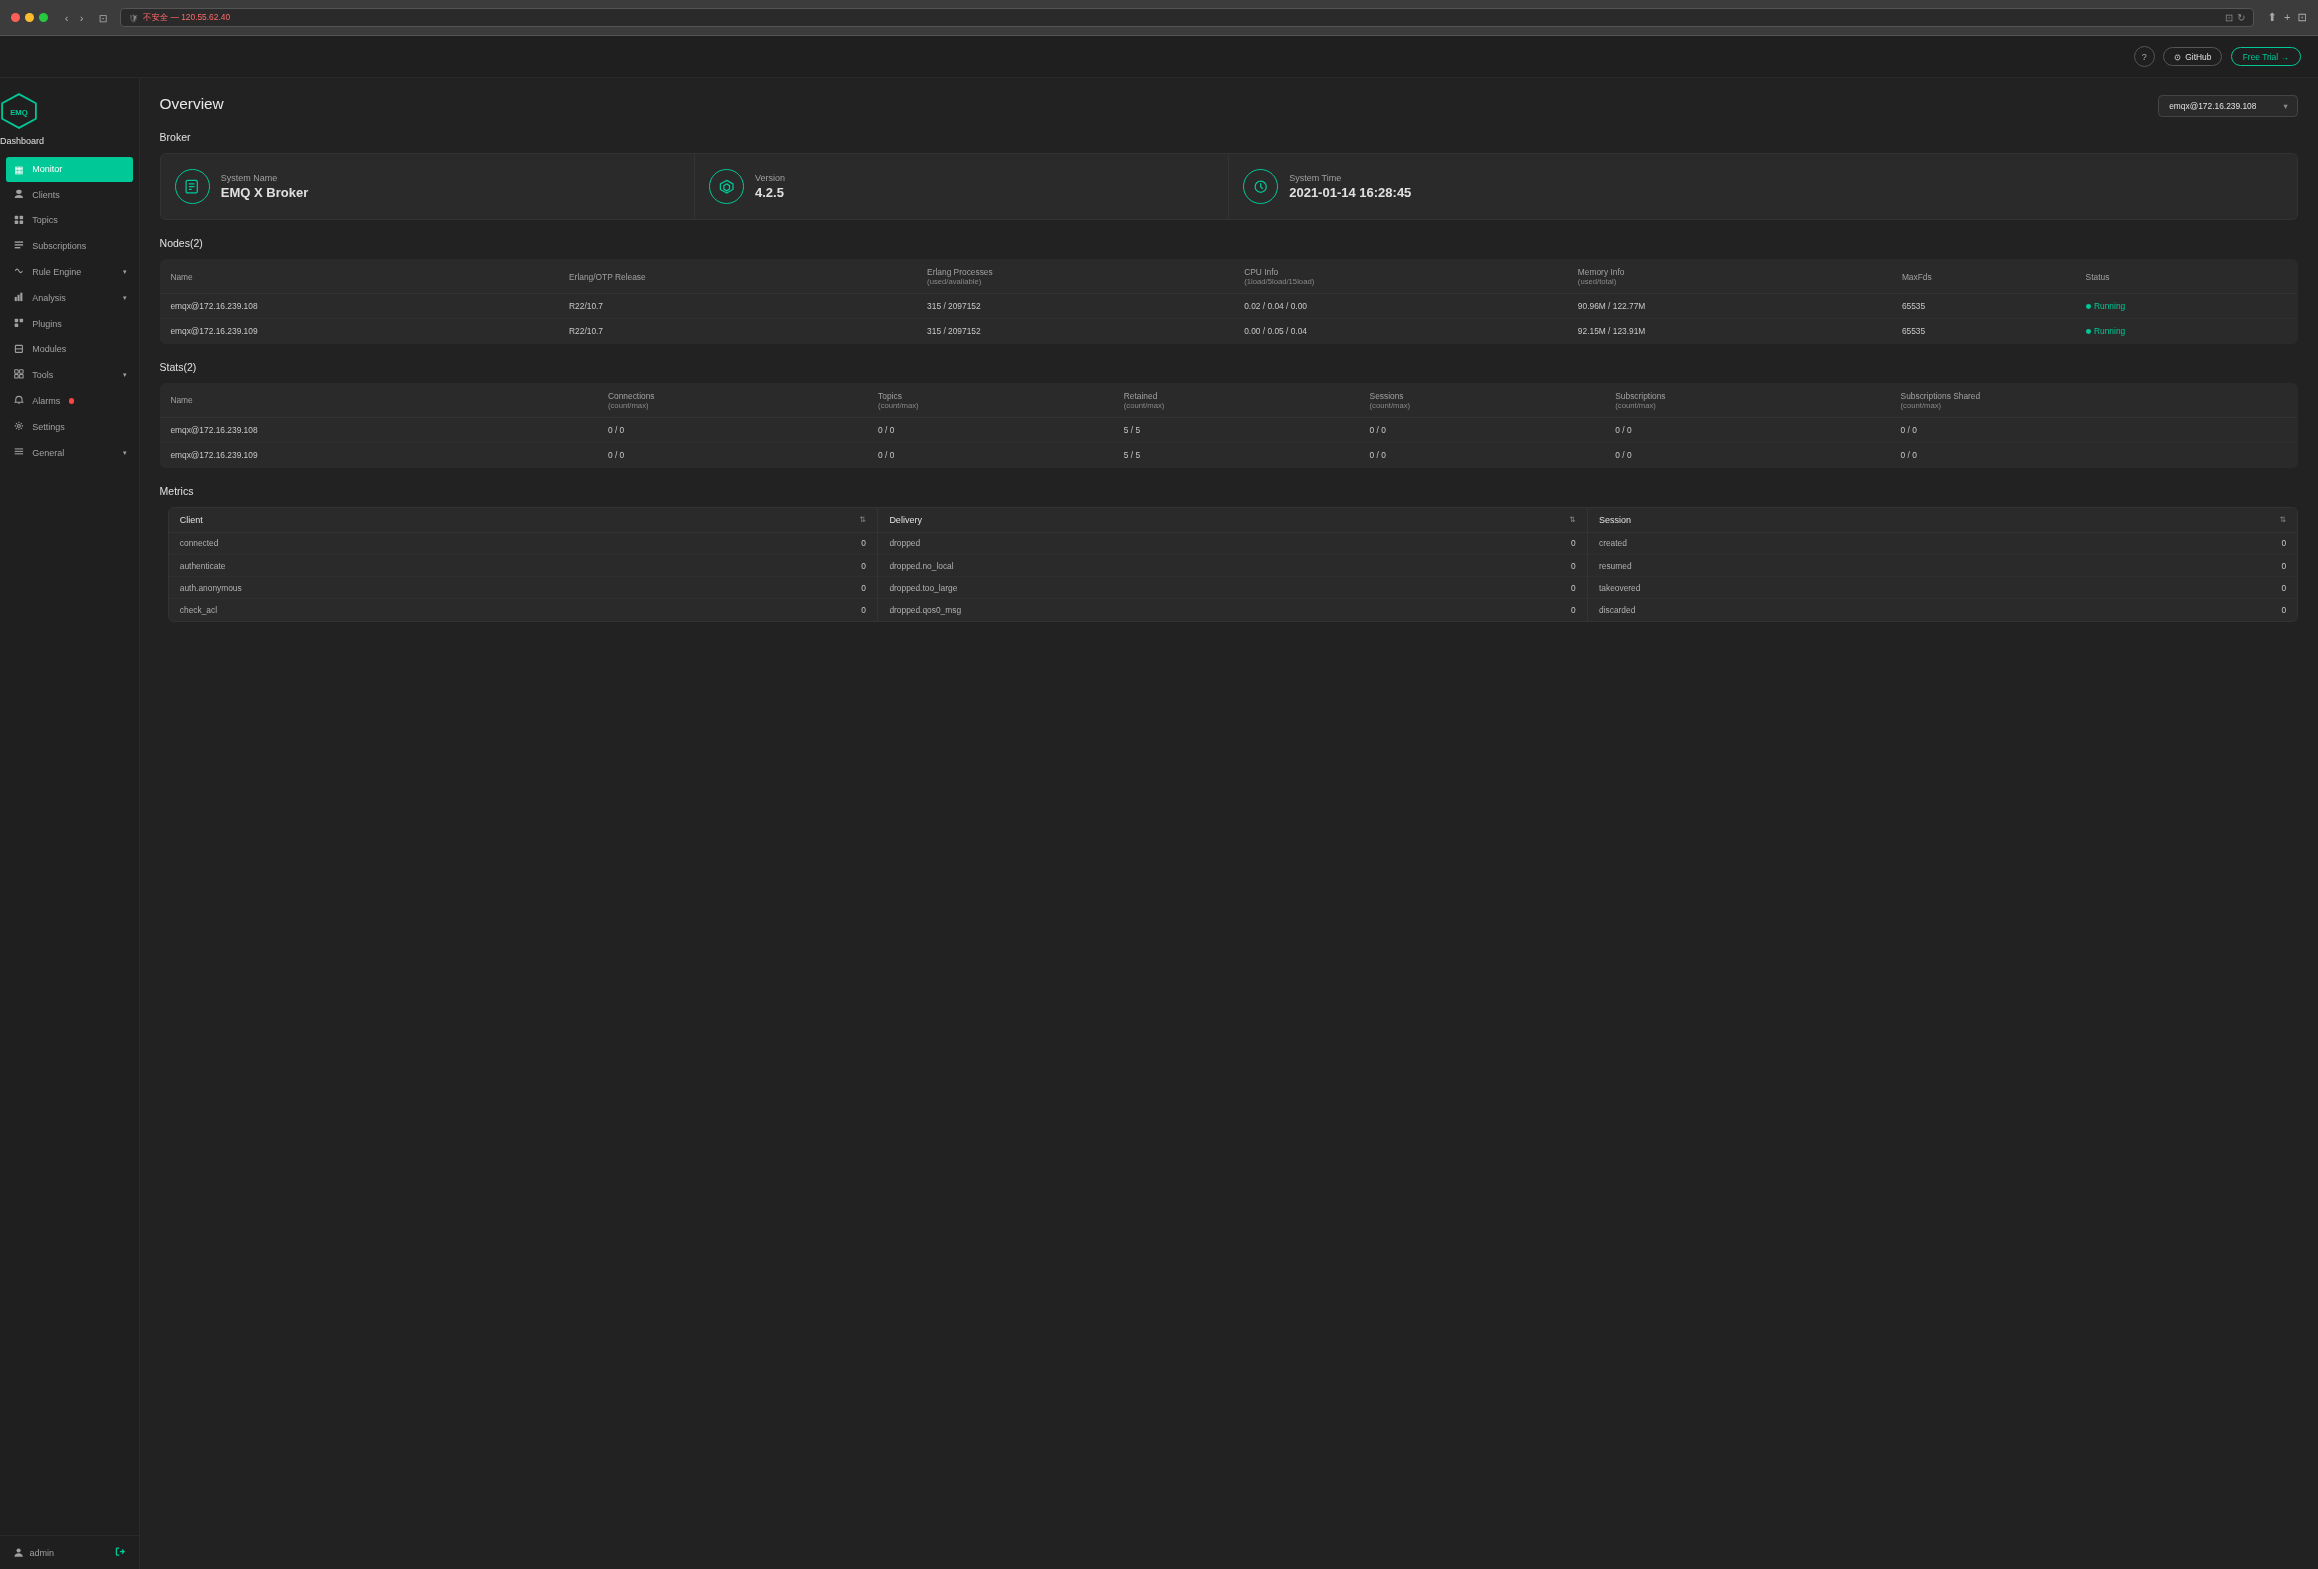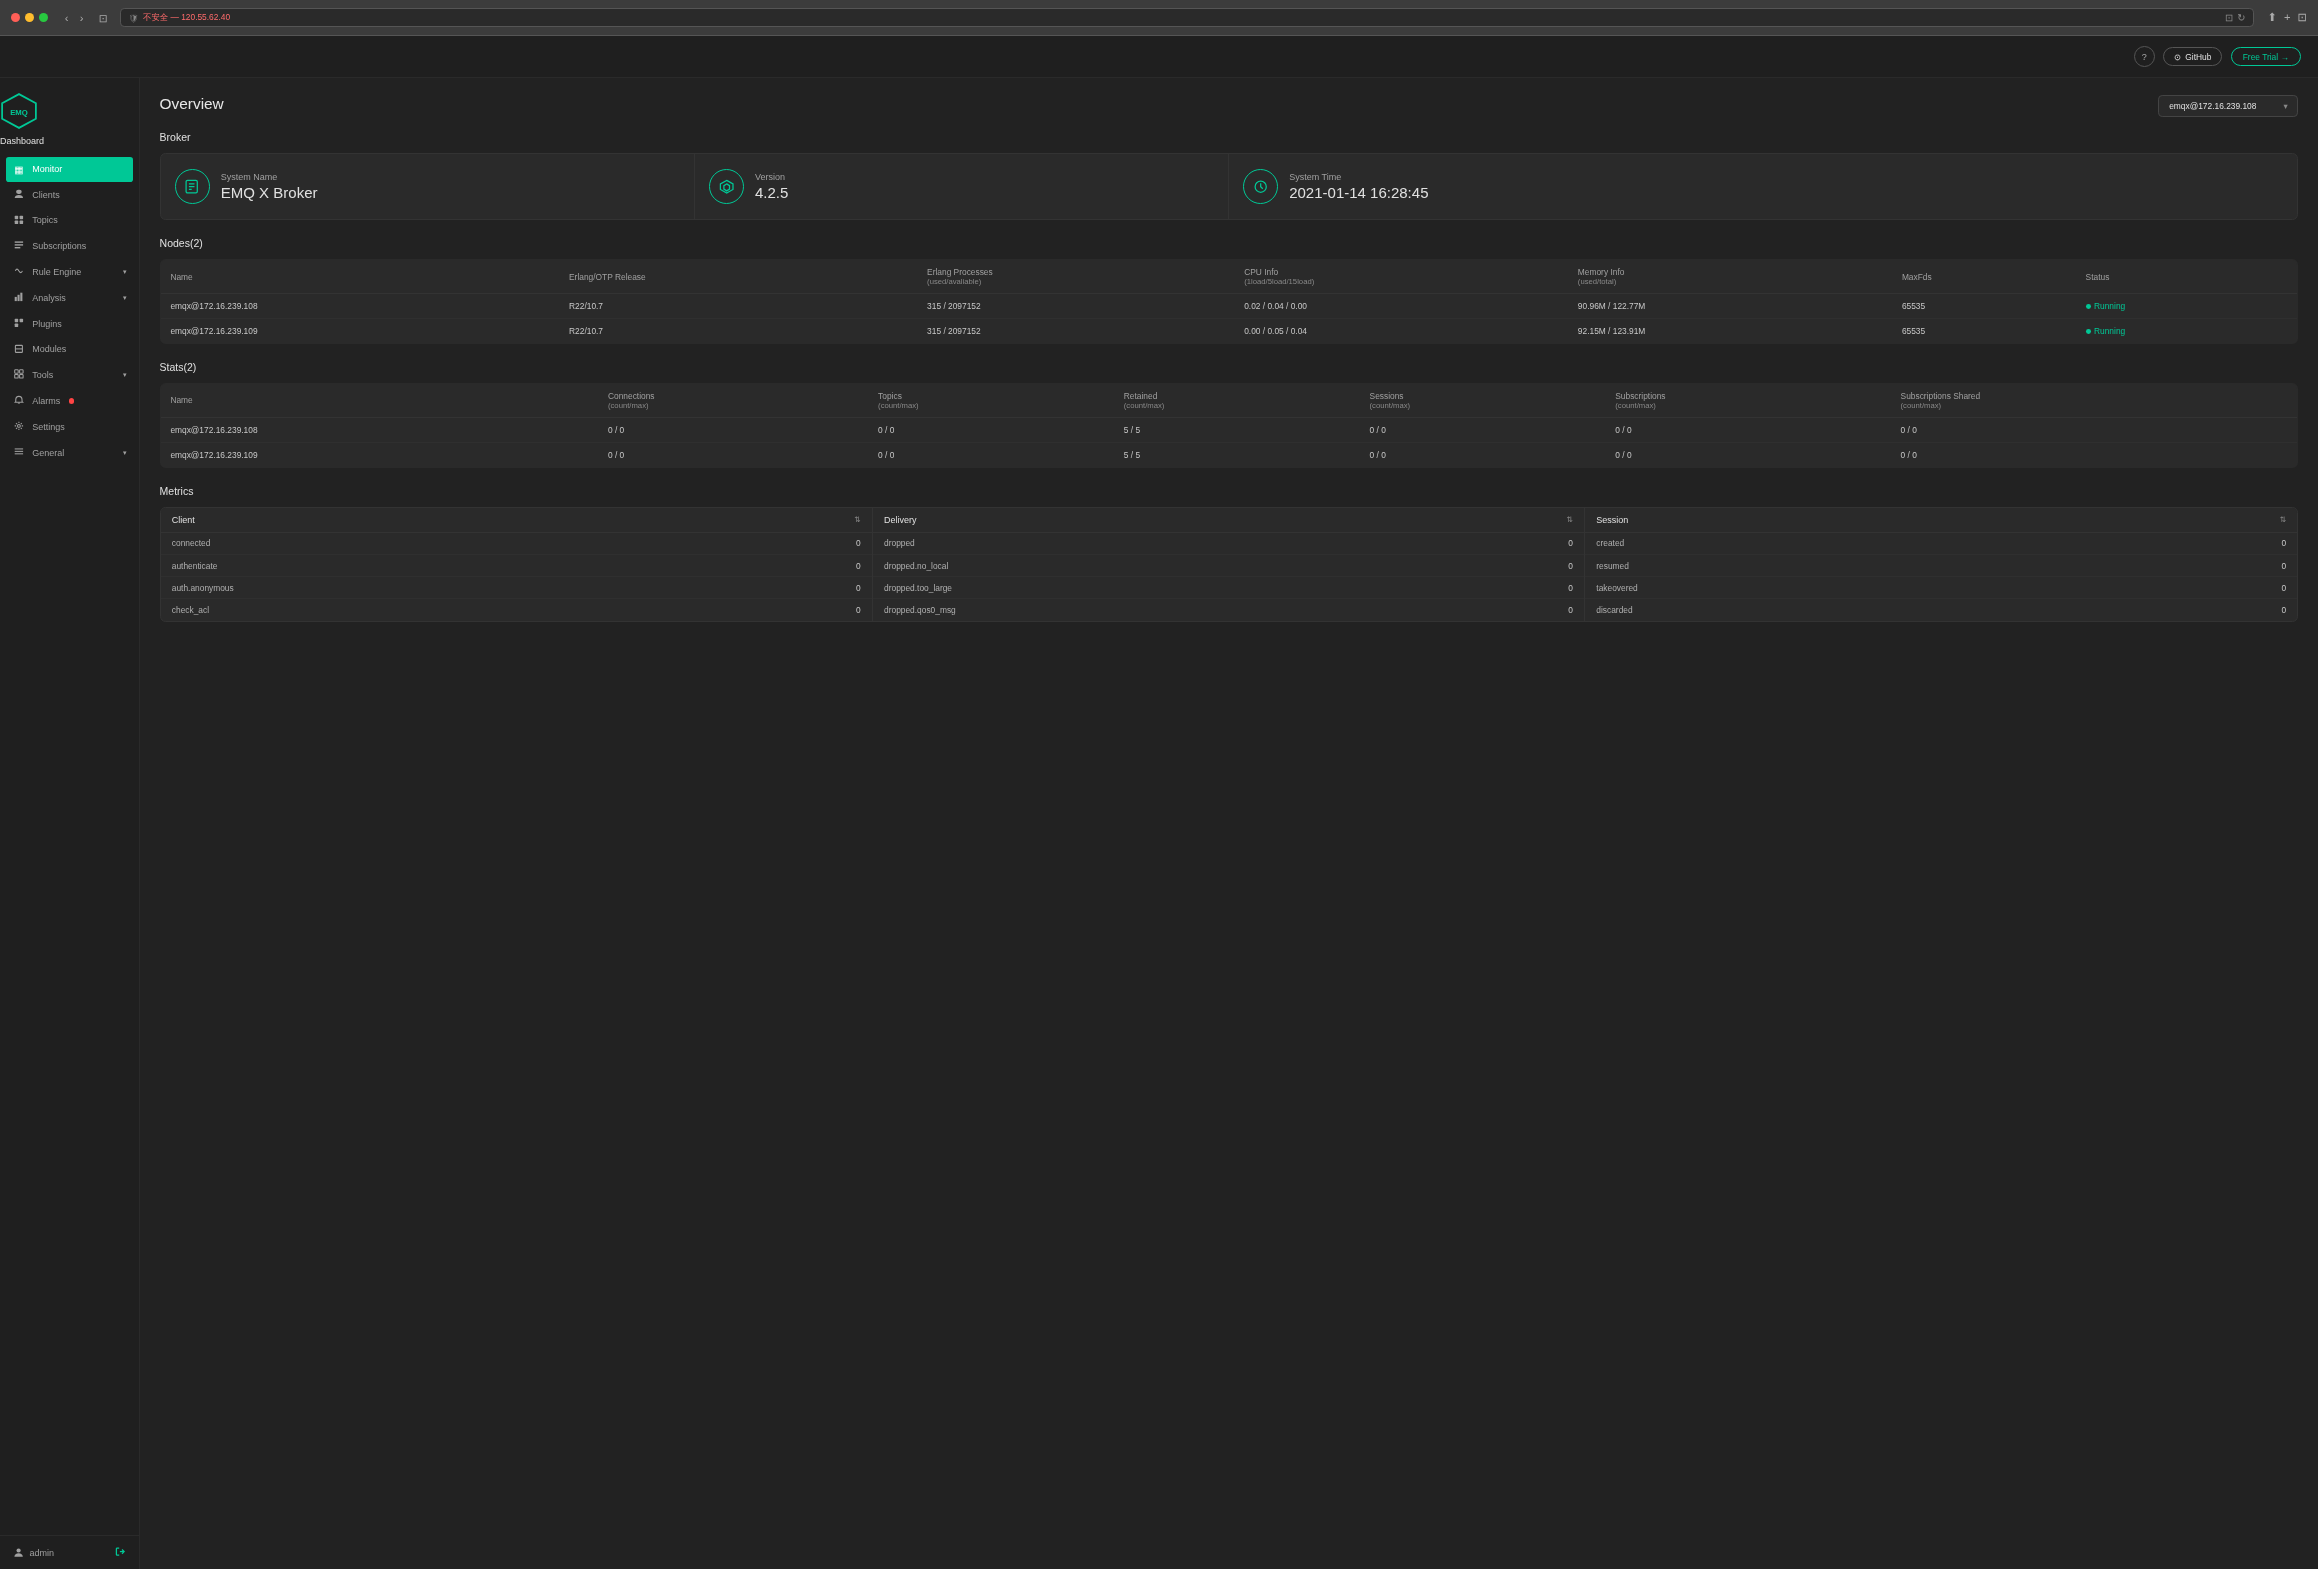--- a/index.html
+++ b/index.html
@@ -212,21 +212,21 @@
       width: 35px; height: 35px;
       border: 1.4px solid #00c896;
       border-radius: 50%;
       display: flex; align-items: center; justify-content: center;
       color: #00c896;
       font-size: 14px;
       flex-shrink: 0;
     }
     .card-info { display: flex; flex-direction: column; gap: 2.8px; }
     .card-label { font-size: 9px; color: #a0a0a0; font-weight: 500; }
-    .card-value { font-size: 15px; color: #e0e0e0; }
+    .card-value { font-size: 13px; color: #e0e0e0; font-weight: bold; }
 
     
     .table-section { margin-bottom: 17px; }
     .data-table {
       width: 100%;
       border-collapse: collapse;
       background: #2a2a2a;
       border-radius: 5.6px;
       overflow: hidden;
       border: 0.7px solid #333;
@@ -259,20 +259,21 @@
     
     .metrics-section { }
     .metrics-grid {
       display: grid;
       grid-template-columns: repeat(3, 1fr);
       gap: 0;
       background: #2a2a2a;
       border-radius: 5.6px;
       overflow: hidden;
       border: 0.7px solid #333;
+      margin-left: 8px;
     }
     .metrics-col { }
     .metrics-col-header {
       display: flex; align-items: center; justify-content: space-between;
       padding: 7px 11.2px;
       font-size: 9px; font-weight: 500; color: #e0e0e0;
       border-bottom: 0.7px solid #333;
       background: #2a2a2a;
     }
     .metrics-col-header .sort-icon { color: #888; font-size: 7.7px; }

